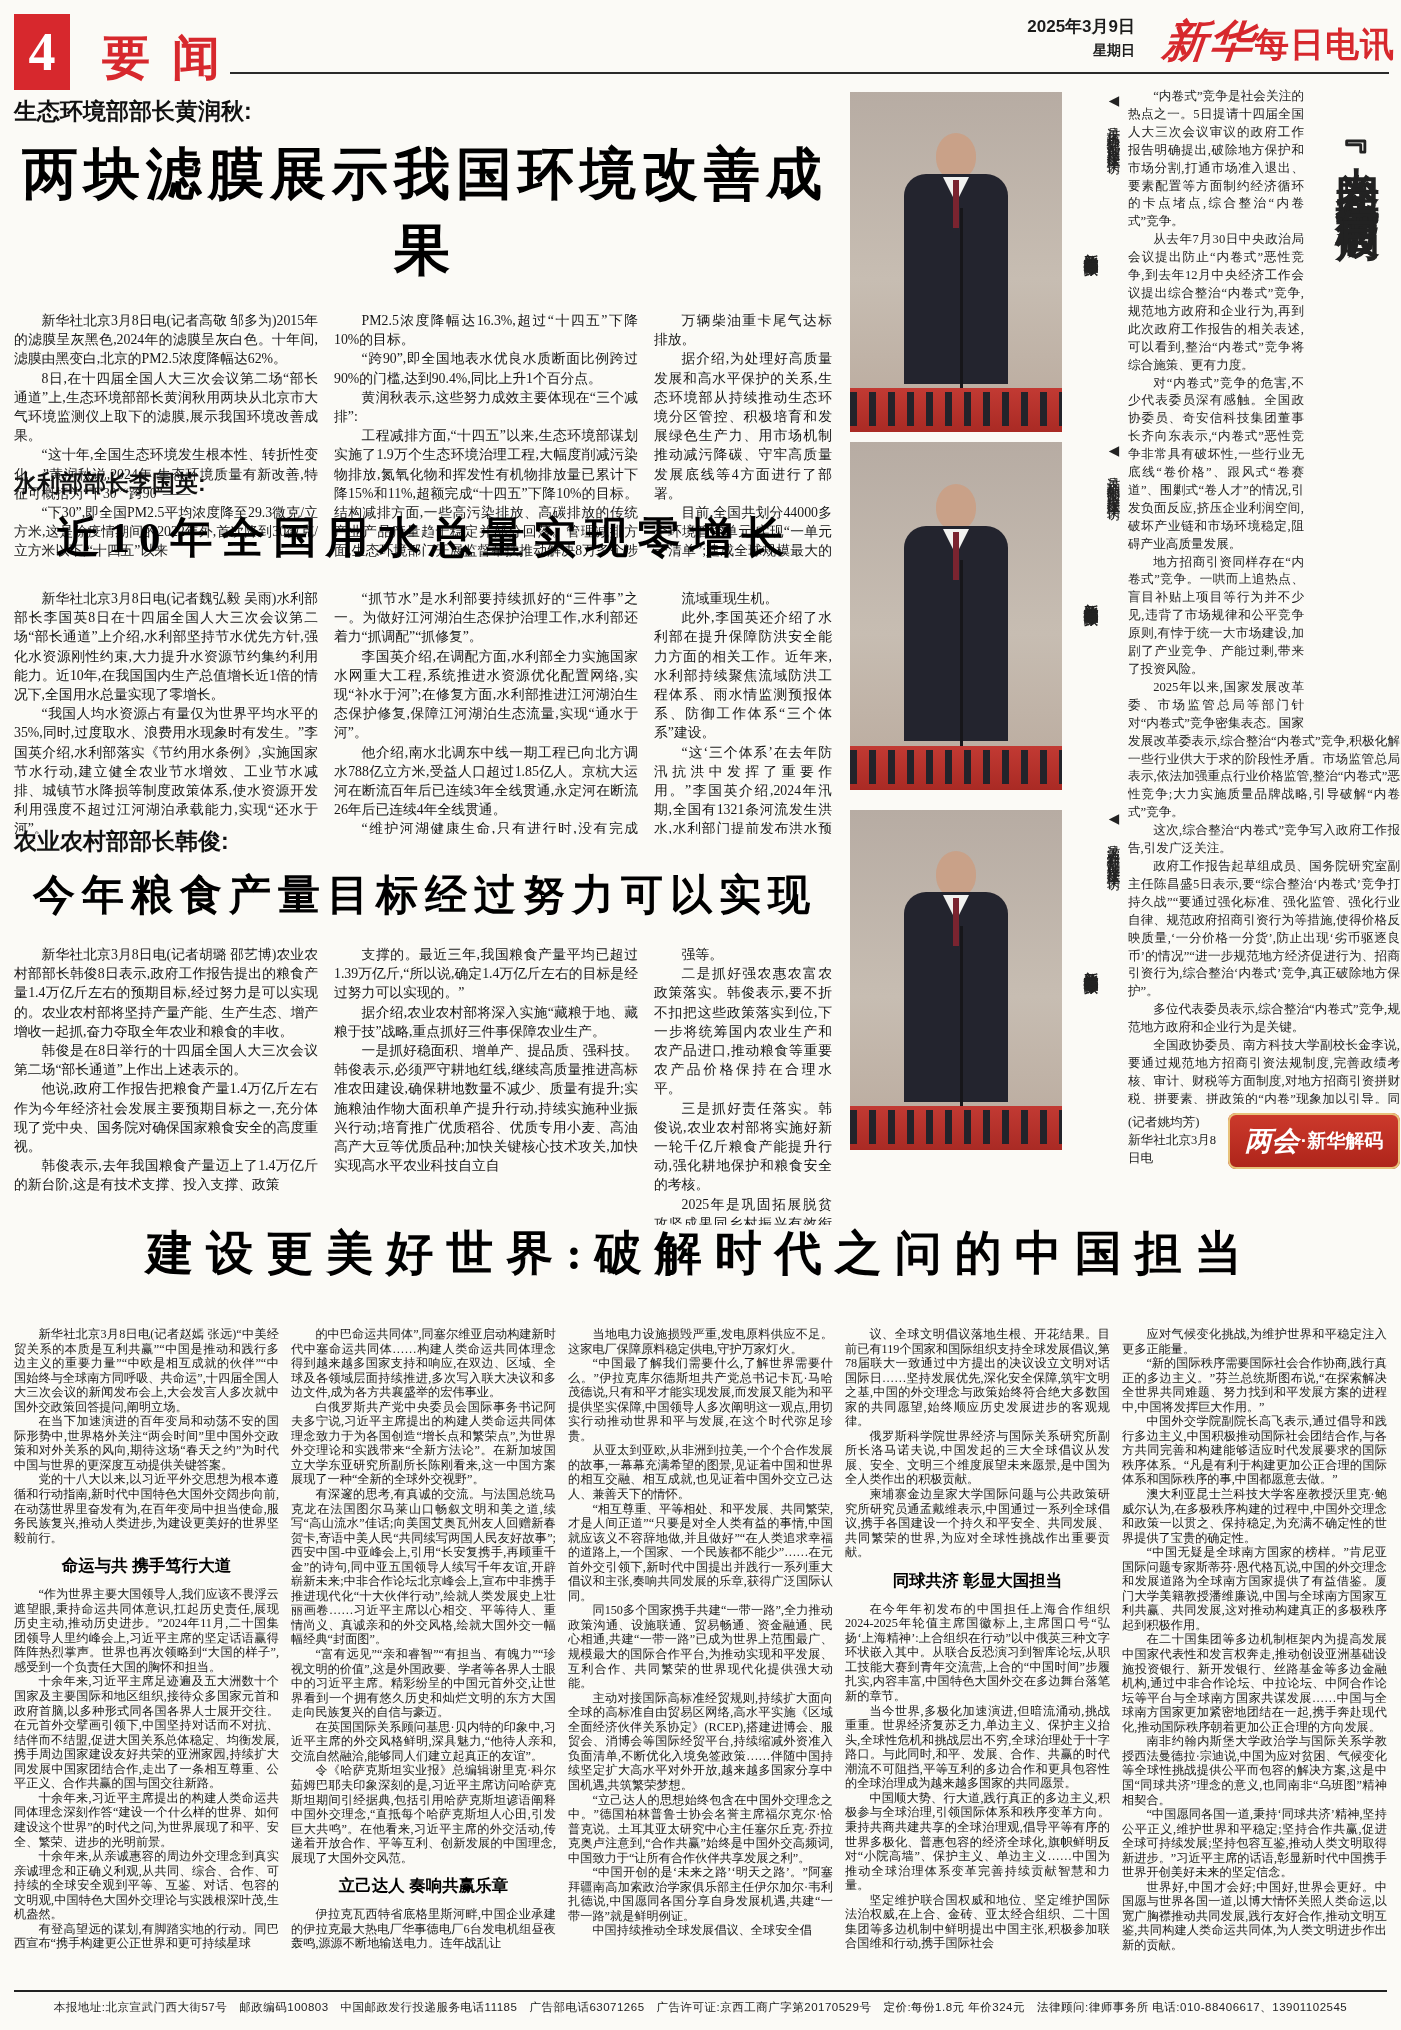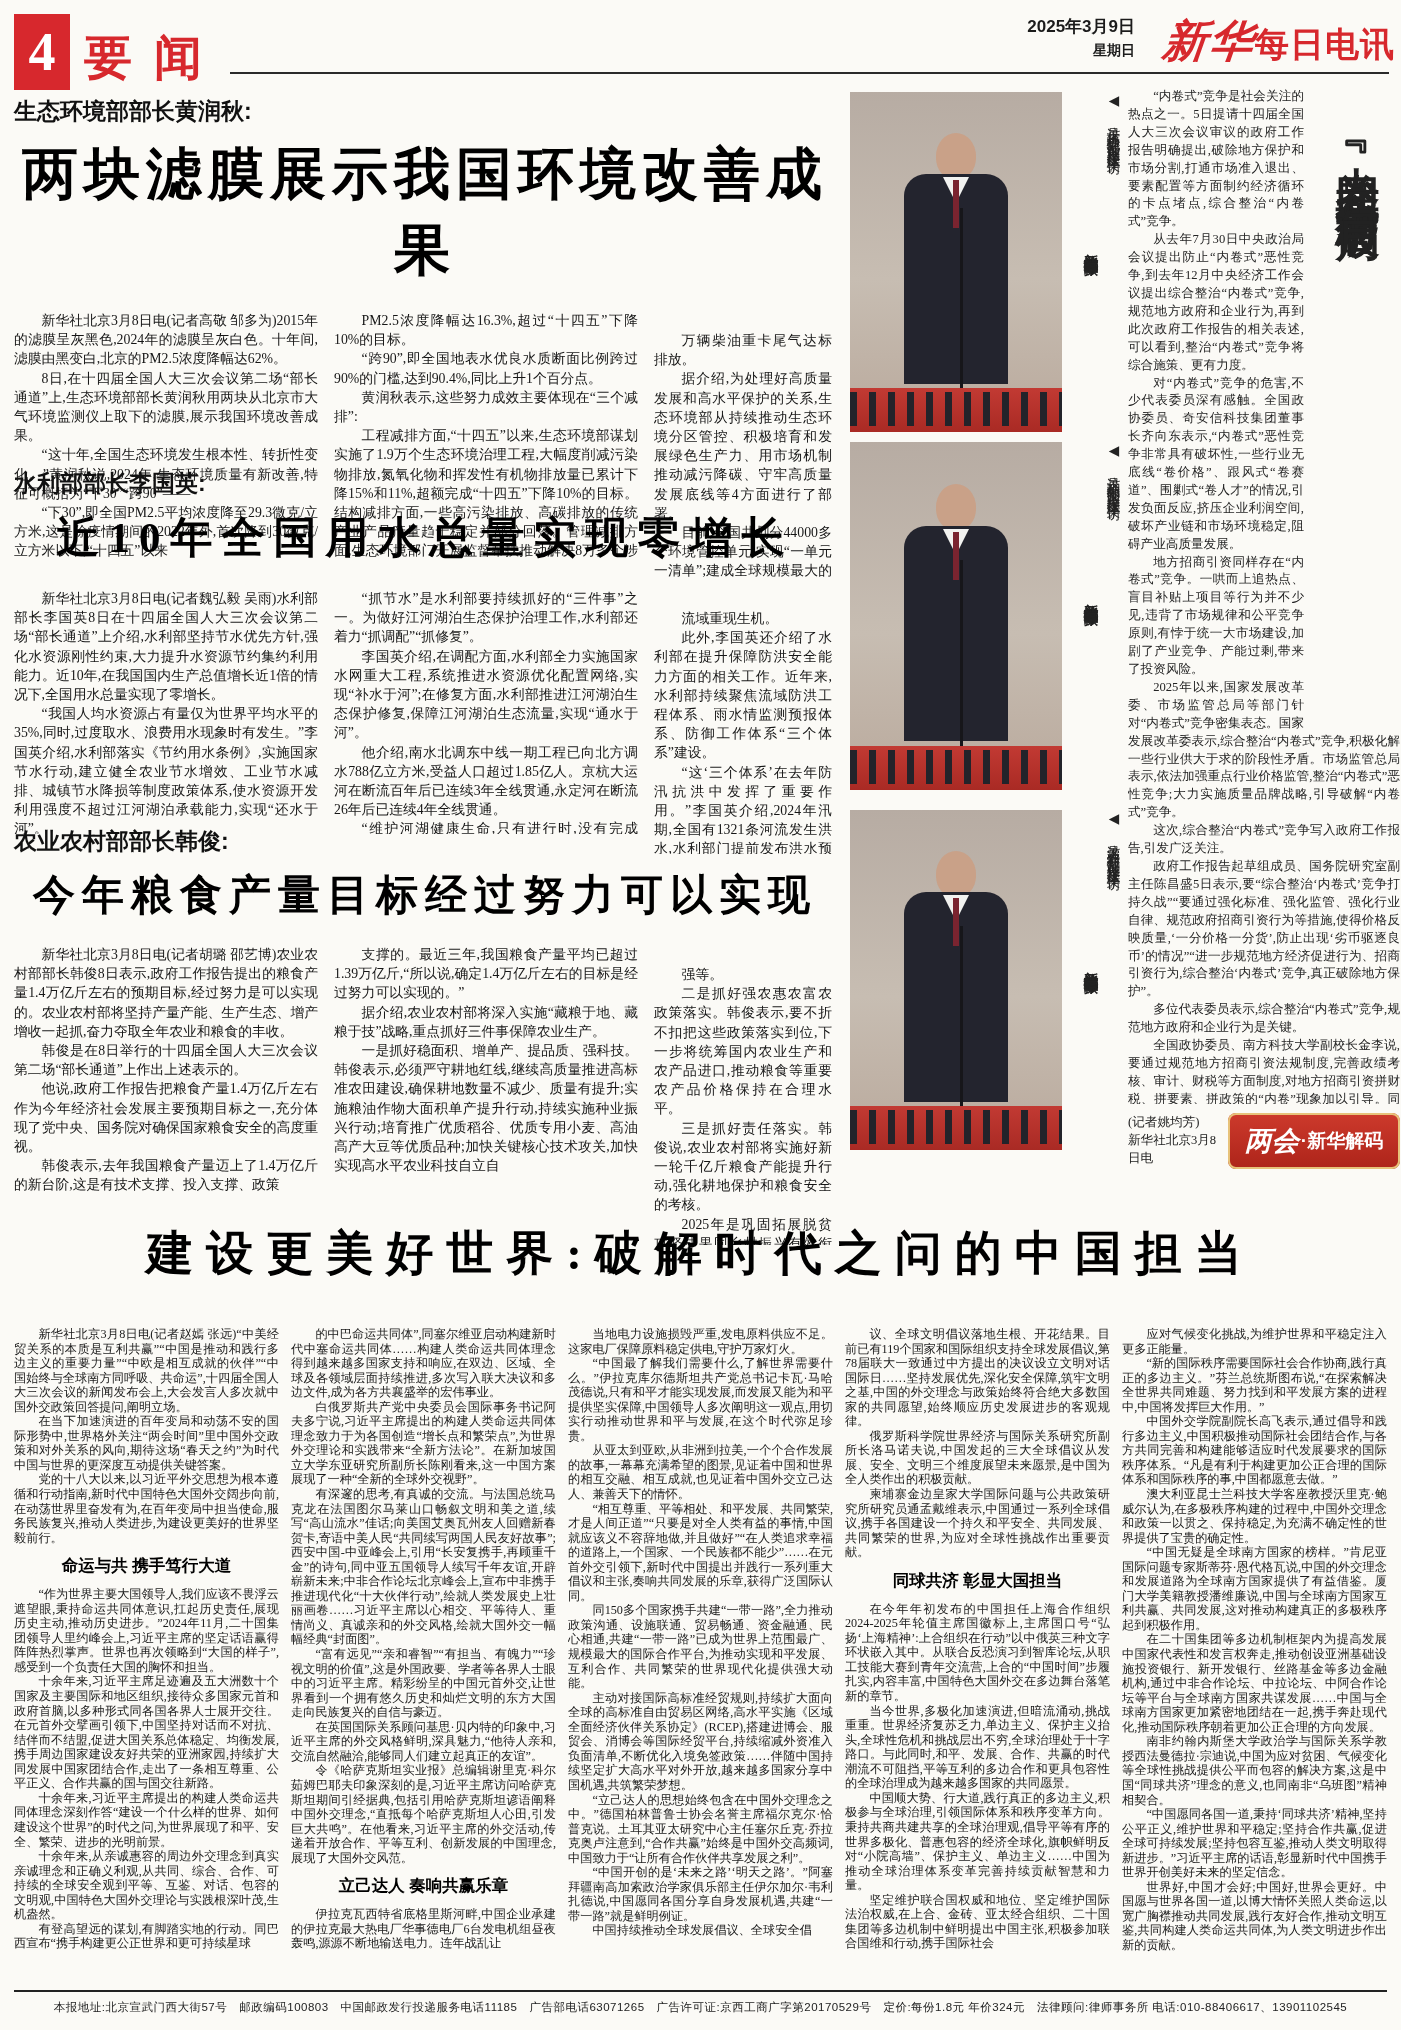--- a/index.html
+++ b/index.html
@@ -5,41 +5,41 @@
   html,body{margin:0;padding:0;}
   body{
     width:1401px;height:2030px;position:relative;overflow:hidden;
     background:#fbfaf6;color:#1b1b1b;
     font-family:"Liberation Serif","DejaVu Serif",serif;
   }
   
   .hdr{position:absolute;top:12px;left:14px;width:1381px;height:78px;}
   .pagenum{position:absolute;left:0;top:2px;width:56px;height:76px;background:#d7282d;
     color:#fff;font-size:54px;font-weight:bold;text-align:center;line-height:76px;}
-  .section-title{position:absolute;left:70px;top:14px;color:#d7282d;font-size:48px;
+  .section-title{position:absolute;left:88px;top:14px;color:#d7282d;font-size:48px;
     font-weight:bold;letter-spacing:22px;font-family:"Liberation Serif","DejaVu Serif",serif;}
   .hdr-rule{position:absolute;left:216px;right:6px;top:60px;height:2px;background:#2a2a2a;}
   .dateblock{position:absolute;right:260px;top:2px;text-align:right;line-height:1.5;}
   .dateblock .d1{font-size:17px;font-weight:bold;font-family:"Liberation Sans","DejaVu Sans",sans-serif;}
   .dateblock .d2{font-size:14px;font-weight:bold;font-family:"Liberation Sans","DejaVu Sans",sans-serif;}
   .masthead{position:absolute;right:0;top:0;color:#d7282d;white-space:nowrap;}
   .masthead .scr{font-size:44px;font-weight:bold;font-style:italic;transform:skewX(-6deg);display:inline-block;letter-spacing:2px;}
   .masthead .rest{font-size:34px;font-weight:bold;letter-spacing:1px;}
   
   .art{position:absolute;left:14px;width:822px;}
   .kicker{font-family:"Liberation Sans","DejaVu Sans",sans-serif;font-size:23px;font-weight:bold;color:#111;}
   .headline{margin:10px 0 0 0;text-align:center;font-weight:bold;color:#000;}
   .art1 .headline{font-size:56px;letter-spacing:6px;}
   .art2 .headline{font-size:43px;letter-spacing:9px;}
   .art3 .headline{font-size:42px;letter-spacing:7px;}
   .cols{display:flex;gap:16px;margin-top:22px;}
   .col{overflow:hidden;}
   .colA{width:304px;}
   .colB{width:304px;}
-  .colC{width:178px;margin-top:20px;}
+  .colC{width:178px;}
   .art1 .col{height:247px;}
   .art2 .col{height:245px;}
   .art3 .col{height:280px;}
   .para{margin:0;text-indent:2em;text-align:justify;font-size:13.8px;line-height:19.2px;color:#161616;}
   
   .photo{position:absolute;left:850px;width:212px;overflow:hidden;
     background:linear-gradient(#b7aca3 0%,#c7bdb2 55%,#b9a99c 100%);}
   .photo .head{position:absolute;left:50%;transform:translateX(-50%);top:12%;width:40px;height:46px;border-radius:50% 50% 45% 45%;background:#c9a188;}
   .photo .suit{position:absolute;left:50%;transform:translateX(-50%);top:24%;width:104px;height:62%;background:#23242e;border-radius:22px 22px 0 0;}
   .photo .shirt{position:absolute;left:50%;transform:translateX(-50%);top:25%;width:0;height:0;

